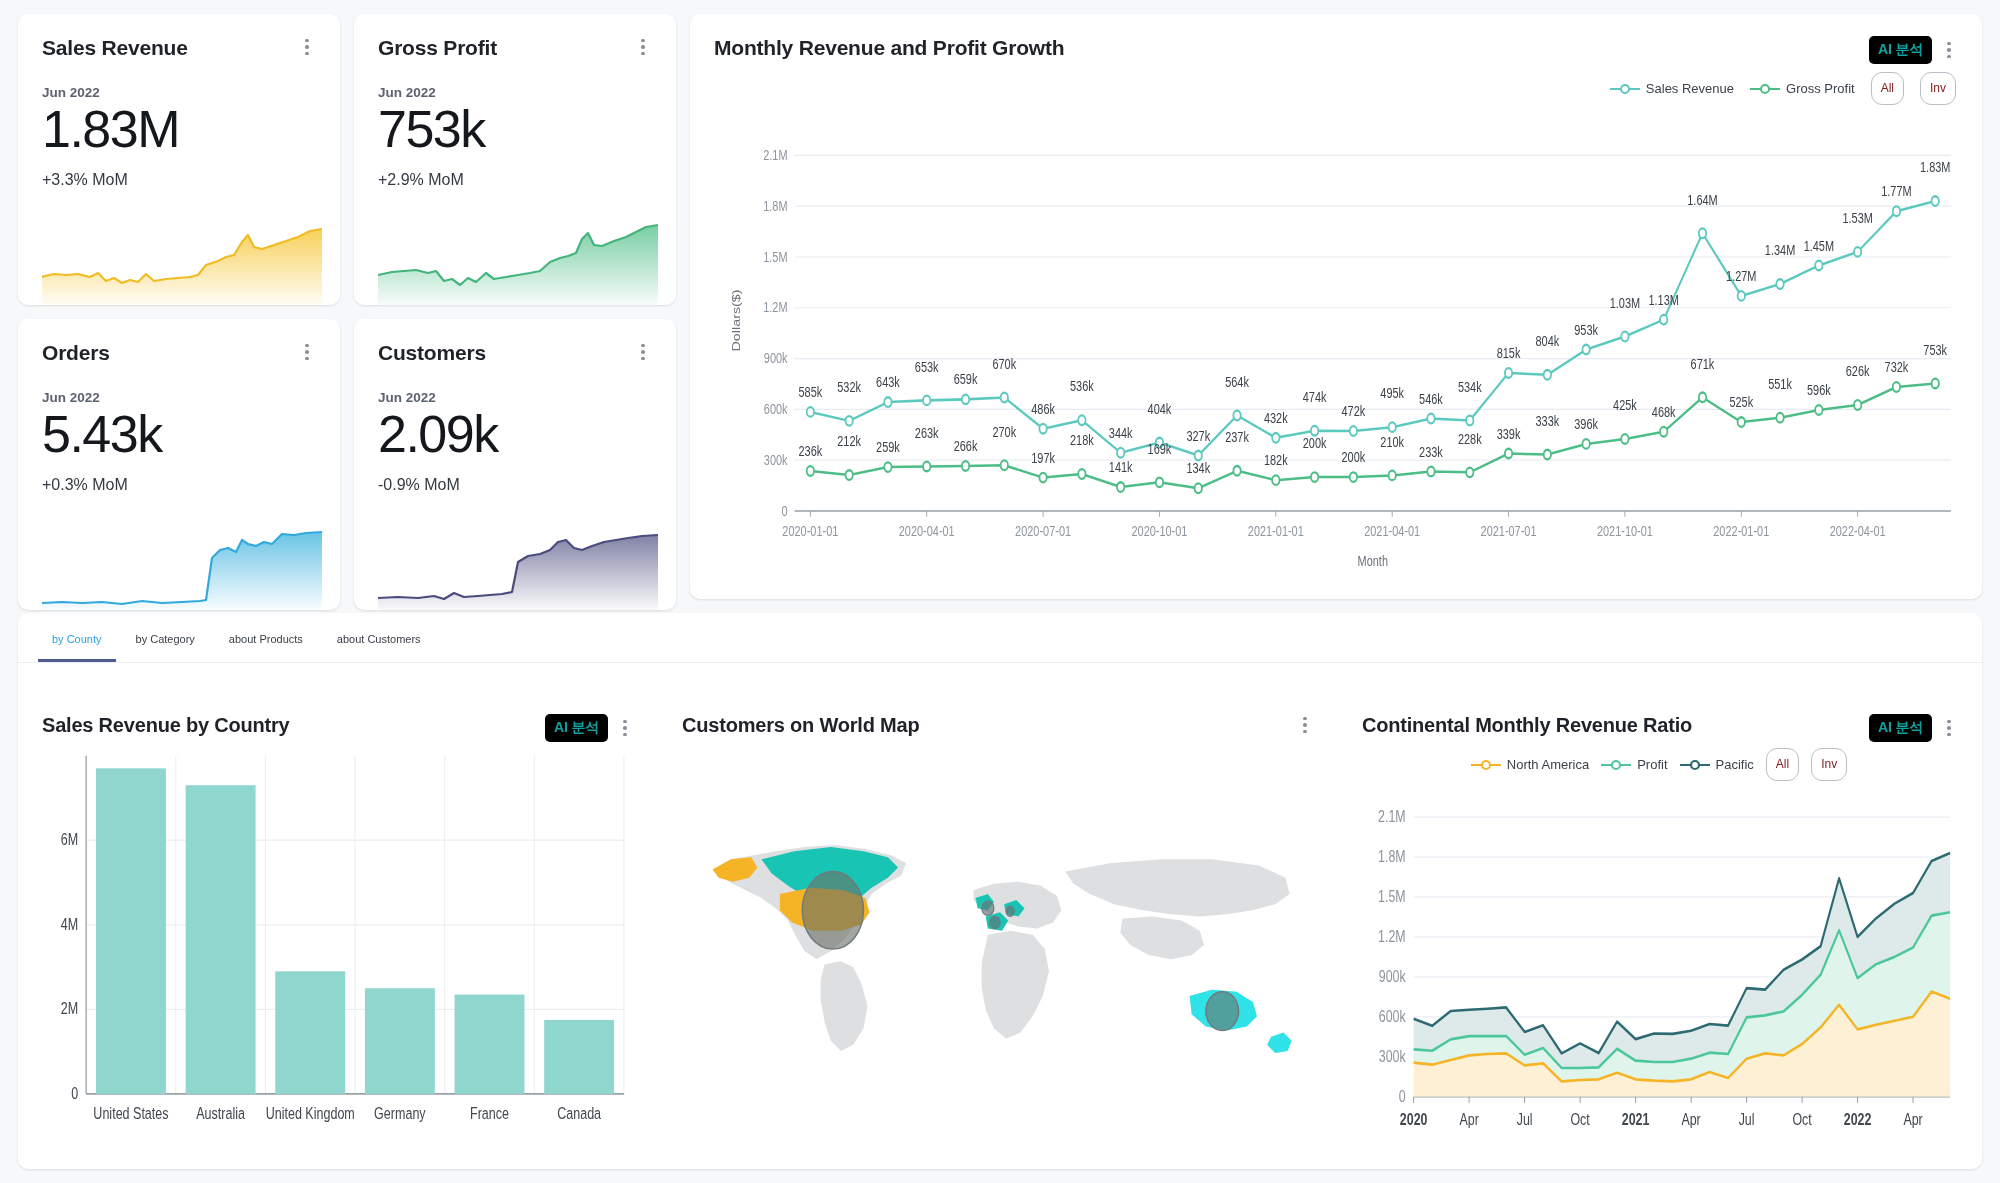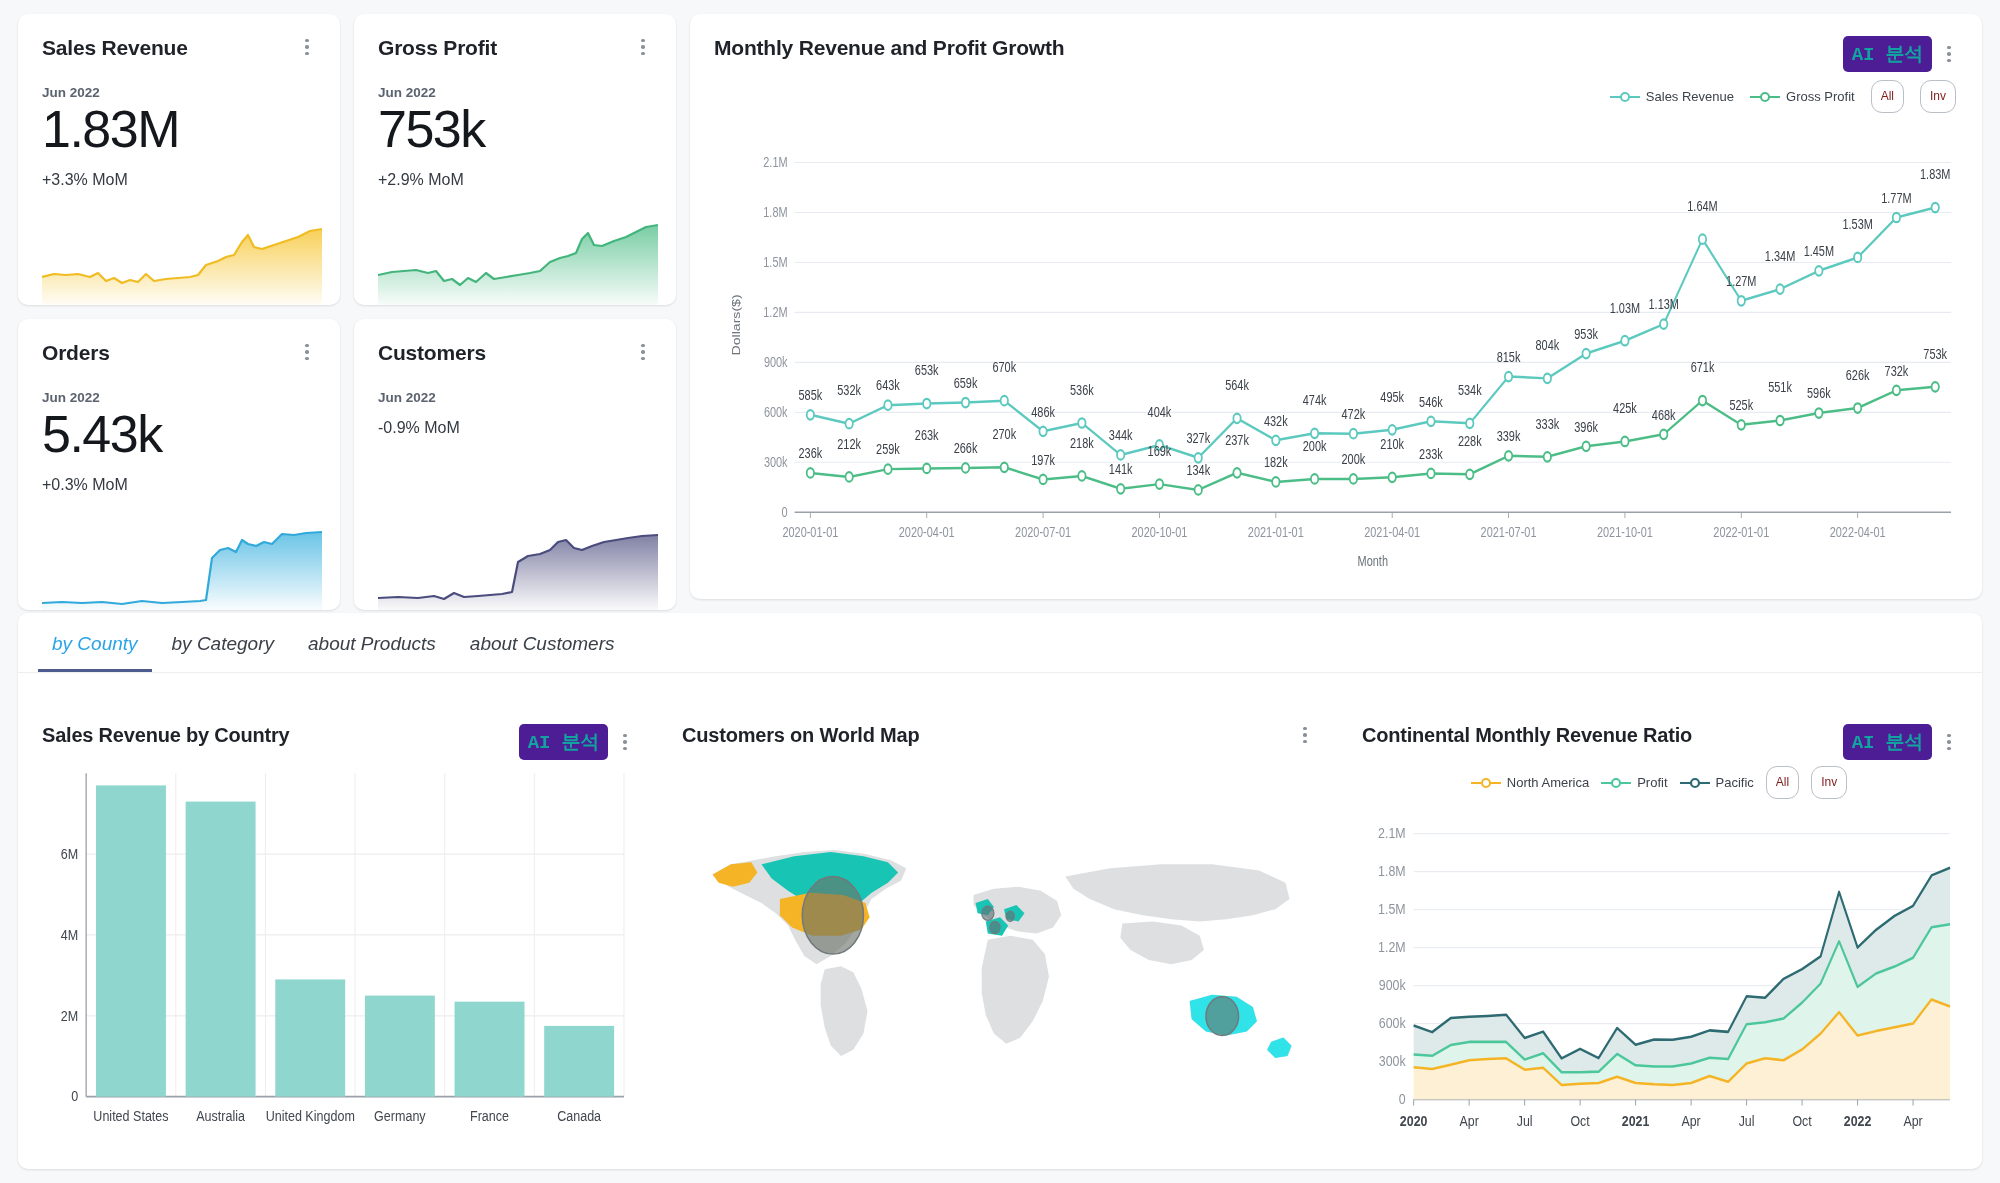--- a/index.html
+++ b/index.html
@@ -30,40 +30,40 @@
   .kpi-value { margin-top: 2px; font-size: 52px; font-weight: 400; letter-spacing: -1.5px; line-height: 1.06; color: #14181d; }
   .kpi-delta { margin-top: 14px; font-size: 16px; color: #343a42; }
   .spark { position: absolute; left: 24px; right: 18px; bottom: 0; height: 90px; }
   .spark svg { width: 100%; height: 100%; display: block; }
 
   
   .big-card { flex: 1; padding: 22px 24px 10px 24px; display: flex; flex-direction: column; }
   .big-head { display: flex; align-items: flex-start; justify-content: space-between; }
   .head-right { display: flex; align-items: center; gap: 8px; }
   .ai-btn {
-    background: #4c1d95; color: #12a3a0; font-size: 19px; font-weight: 700;
+    background: #000000; color: #12a3a0; font-size: 14px; font-weight: 700;
     border: none; border-radius: 5px; padding: 5px 9px; cursor: pointer;
-    font-family: Liberation Mono, monospace; letter-spacing: -.2px;
+    font-family: Liberation Sans, sans-serif; letter-spacing: -.2px;
   }
   .legend-row { display: flex; align-items: center; justify-content: flex-end; gap: 16px; margin-top: 8px; padding-right: 2px; }
   .lg-item { display: flex; align-items: center; gap: 6px; font-size: 13px; color: #3c424b; cursor: pointer; }
   .lg-mark { width: 30px; height: 12px; display: block; }
   .pill {
     border: 1.2px solid #b9bfc7; color: #7f1d1d; border-radius: 11px;
     font-size: 12px; padding: 8px 9px; background: #fff; cursor: pointer; line-height: 1.25;
   }
   .chart-area { flex: 1; position: relative; margin-top: 2px; }
   .chart-area svg { width: 100%; height: 100%; display: block; }
 
   
   .bottom-card { flex: 1; background: #fff; border-radius: 10px;
     box-shadow: 0 1px 3px rgba(16,24,40,.07), 0 1px 2px rgba(16,24,40,.05);
     display: flex; flex-direction: column; overflow: hidden; }
   .tabs { display: flex; gap: 6px; padding: 12px 20px 0 20px; border-bottom: 1px solid #eceef1; }
-  .tab { font-size: 19px; color: #3a4048; padding: 8px 14px 14px 14px; cursor: pointer; border-bottom: 3px solid transparent; font-style: italic; }
+  .tab { font-size: 11px; color: #3a4048; padding: 8px 14px 14px 14px; cursor: pointer; border-bottom: 3px solid transparent; }
   .tab.active { color: #2aa3e8; border-bottom-color: #4d5b8e; }
   .panels { flex: 1; display: flex; }
   .panel { padding: 20px 24px 14px 24px; display: flex; flex-direction: column; }
   .panel-a { width: 640px; }
   .panel-b { width: 680px; }
   .panel-c { flex: 1; }
   .panel-head { display: flex; align-items: flex-start; justify-content: space-between; margin-top: 31px; }
   .panel-title { font-size: 20px; font-weight: 700; letter-spacing: -.2px; color: #1f2329; }
   .panel-body { flex: 1; position: relative; margin-top: 6px; }
   .panel-body svg { width: 100%; height: 100%; display: block; }
@@ -163,20 +163,21 @@
       <div class="card kpi-card">
         <div class="card-head">
           <div class="card-title">Customers</div>
           <div class="kebab">
               <i></i>
               <i></i>
               <i></i>
             </div>
         </div>
         <div class="kpi-date">Jun 2022</div>
+        <div class="kpi-value">2.09k</div>
         <div class="kpi-delta">-0.9% MoM</div>
         <div class="spark">
           <svg viewBox="0 0 280 90" preserveAspectRatio="none">
             <defs>
                 <linearGradient id="gp" x1="0" y1="0" x2="0" y2="1">
               <stop offset="0" stop-color="#4b4c7e" stop-opacity=".7"></stop>
                   <stop offset="1" stop-color="#4b4c7e" stop-opacity=".03"></stop>
             </linearGradient>
               </defs>
             <path d="M0,78 L20,77 L40,78 L56,76 L66,79 L76,73 L86,77 L100,76 L112,75 L124,74 L134,72 L140,42 L150,36 L162,34 L172,30 L180,22 L188,20 L196,28 L204,30 L214,26 L226,22 L238,20 L250,18 L264,16 L280,15 L280,90 L0,90 Z" fill="url(#gp)"></path>

